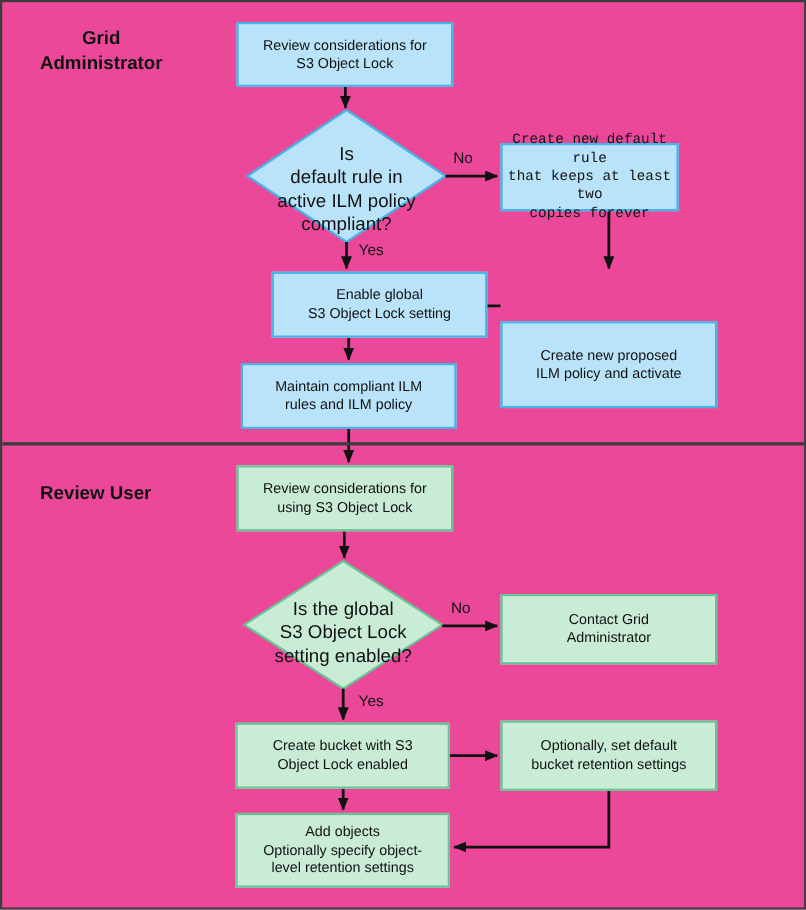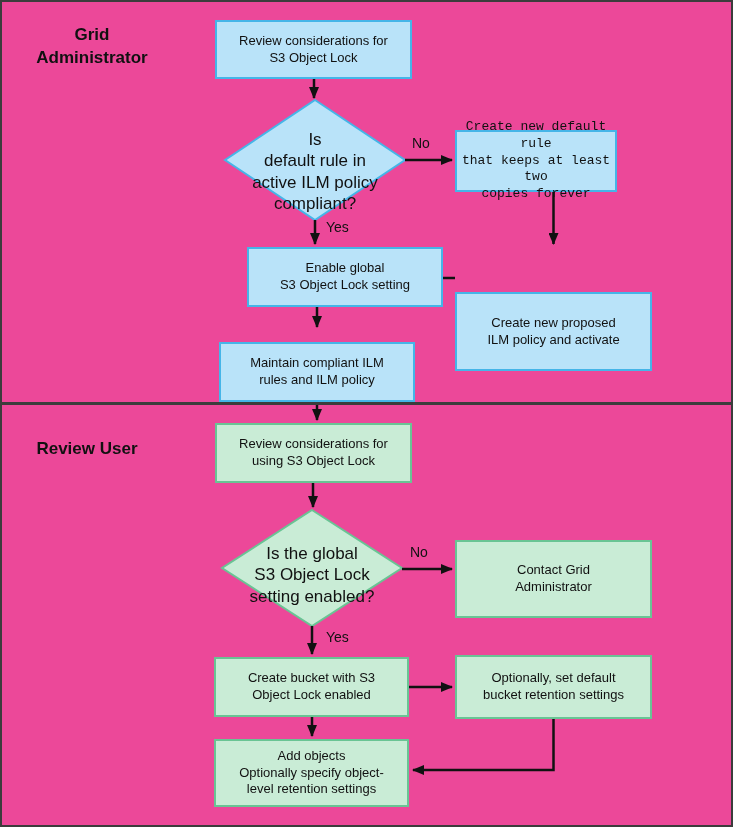--- a/index.html
+++ b/index.html
@@ -139,35 +139,35 @@
 copies forever</div>
 
   <div class="node blue" style="left:453px; top:245px; width:197px; height:79px;margin-top:45px;">Create new proposed
 ILM policy and activate</div>
 
   <div class="edge-label" style="left:324px; top:218px;">Yes</div>
 
   <div class="node blue" style="left:217px; top:245px; width:196px; height:60px;margin-left:28px;">Enable global
 S3 Object Lock setting</div>
 
-  <div class="node blue" style="left:217px; top:328px; width:196px; height:60px;margin-top:12px;">Maintain compliant ILM
+  <div class="node blue" style="left:217px; top:328px; width:196px; height:60px;">Maintain compliant ILM
 rules and ILM policy</div>
 
   <div class="section-label" style="left:15px; top:436px; width:140px;">Review User</div>
 
   <div class="node green" style="left:213px; top:421px; width:197px; height:60px;">Review considerations for
 using S3 Object Lock</div>
 
   <div class="diamond-text" style="left:230px; top:541px; width:160px;">Is the global
 S3 Object Lock
 setting enabled?</div>
 
   <div class="edge-label" style="left:408px; top:543px;">No</div>
 
-  <div class="node green" style="left:453px; top:538px; width:197px; height:78px;">Contact Grid
+  <div class="node green" style="left:453px; top:538px; width:197px; height:64px;">Contact Grid
 Administrator</div>
 
   <div class="edge-label" style="left:324px; top:628px;">Yes</div>
 
   <div class="node green" style="left:212px; top:655px; width:195px; height:60px;">Create bucket with S3
 Object Lock enabled</div>
 
   <div class="node green" style="left:453px; top:653px; width:197px; height:64px;">Optionally, set default
 bucket retention settings</div>
 

